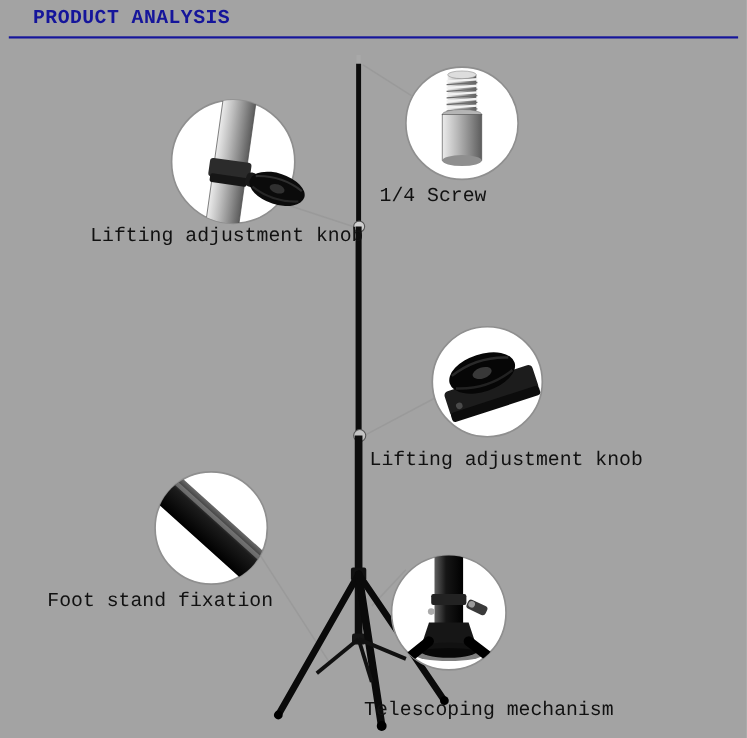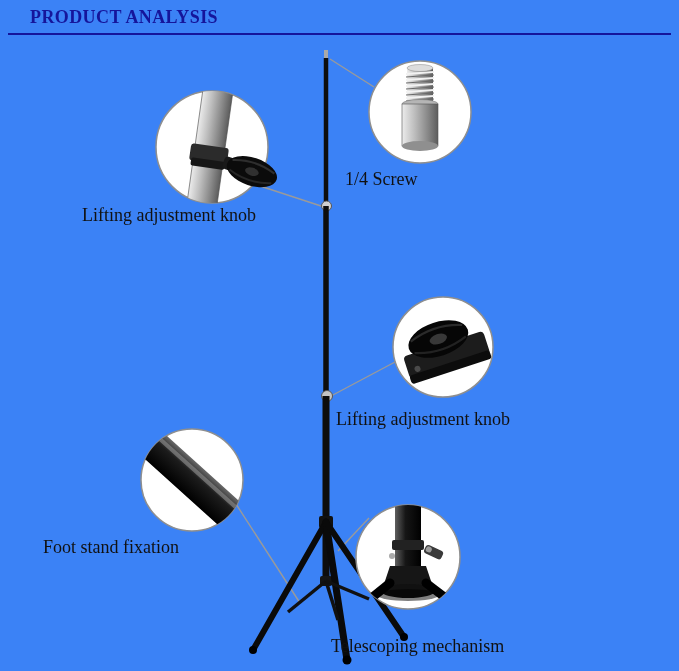--- a/index.html
+++ b/index.html
@@ -1,18 +1,18 @@
 <!DOCTYPE html>
 <html style="--accent: #15159b;"><head>
 <meta charset="utf-8">
 <style>
   html,body{margin:0;padding:0;background:#ffffff;}
   .canvas{
-    position:relative;width:679px;height:671px;background:#3b82f6;overflow:hidden;
-    font-family:Liberation Serif, serif;
+    position:relative;width:679px;height:671px;background:#a3a3a3;overflow:hidden;
+    font-family:Liberation Mono, monospace;
   }
   .page-title{
     position:absolute;left:30px;top:7px;margin:0;
     font-size:18px;font-weight:bold;letter-spacing:.4px;
     color:var(--accent,#15159b);
   }
   .header-rule{
     position:absolute;left:8px;top:33px;width:663px;height:2px;
     background:var(--accent,#15159b);
   }

